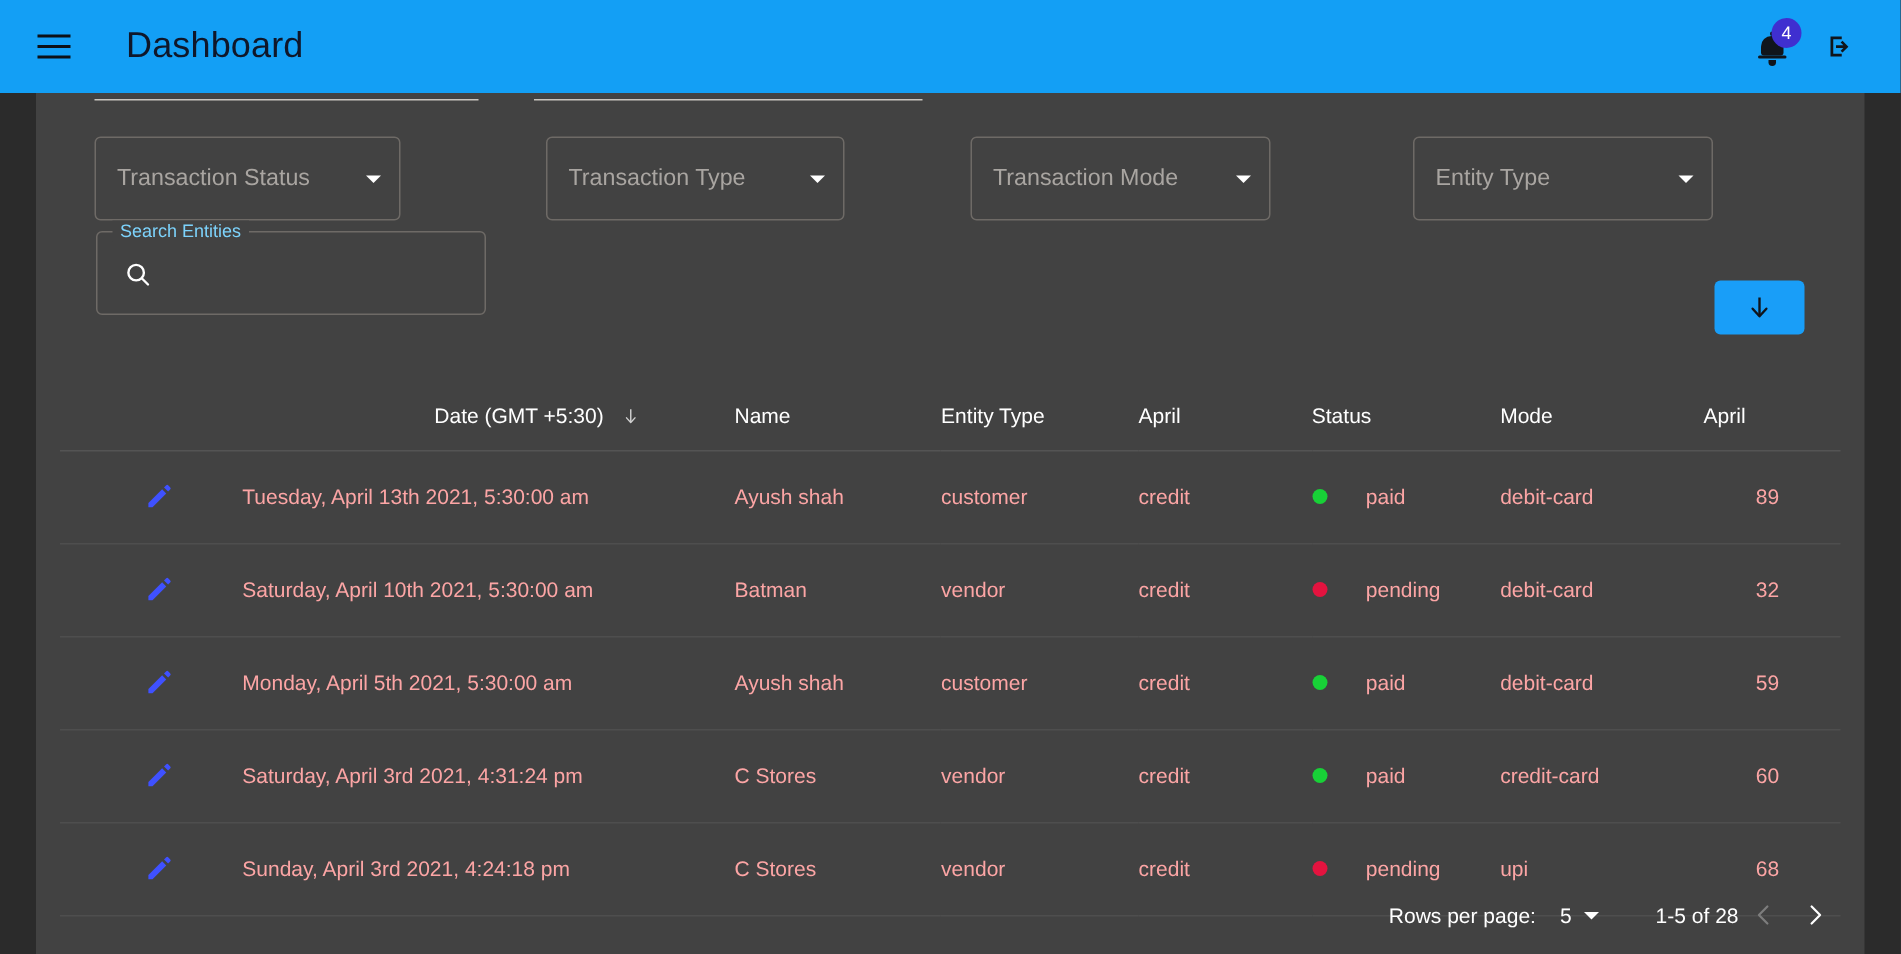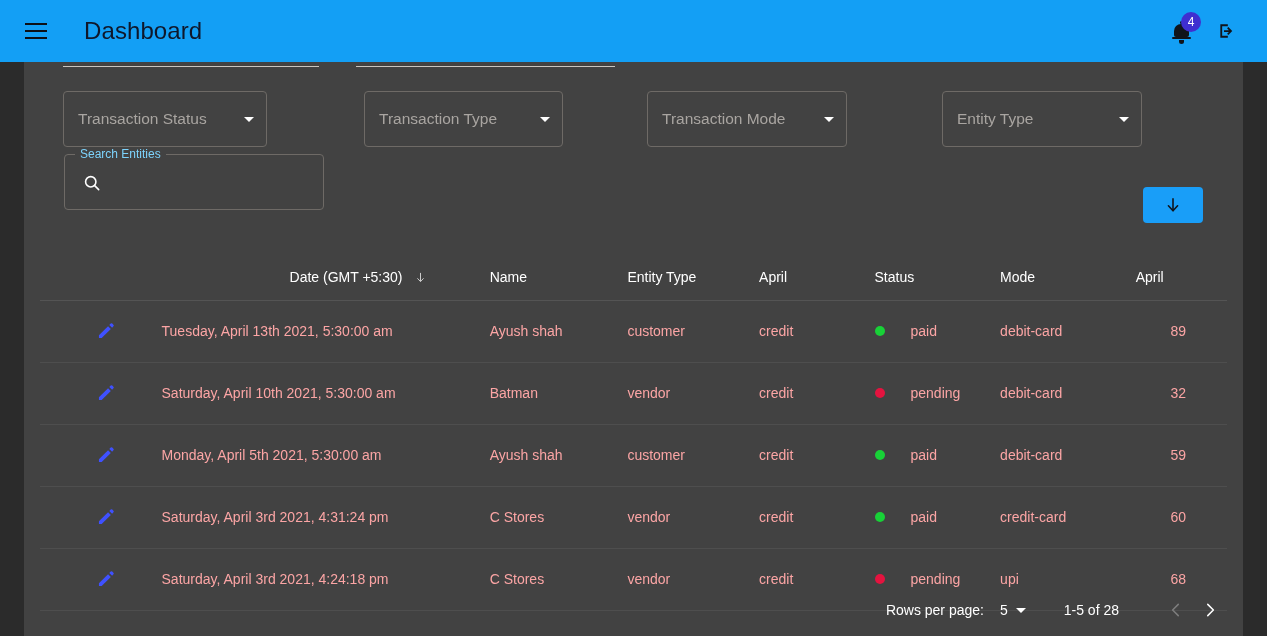--- a/index.html
+++ b/index.html
@@ -151,21 +151,21 @@
   .dot-pending { background: #e4133f; }
 
   
   .pagination {
     position: absolute; left: 16px; bottom: 0; width: 1187px; height: 52px;
     display: flex; align-items: center; justify-content: flex-end;
     font-size: 14px; color: #ffffff;
   }
   .rpp-label { margin-right: 16px; }
   .rpp-select { display: flex; align-items: center; gap: 8px; cursor: pointer; margin-right: 38px; }
-  .displayed { margin-right: 40px; }
+  .displayed { }
   .pg-btn {
     width: 34px; height: 34px; display: flex; align-items: center;
     justify-content: center; cursor: pointer; background: none; border: 0;
   }
   .pg-btn.disabled { cursor: default; }
 </style>
 </head>
 <body>
 
 <div class="appbar">
@@ -326,21 +326,21 @@
                 </span>
               </td>
               <td class="c-mode">credit-card</td>
               <td class="c-amt">60</td>
             </tr>
             <tr>
               <td class="c-edit edit-cell"><svg class="edit-icon" width="20" height="20" viewBox="0 0 24 24">
                   <path d="M3.5 17.2l11-11 3.3 3.3-11 11H3.5z" fill="#3f51ff"></path>
                   <path d="M16 4.7l1.6-1.6a1.3 1.3 0 011.9 0l1.4 1.4a1.3 1.3 0 010 1.9L19.3 8z" fill="#3f51ff"></path>
                 </svg></td>
-              <td class="c-date">Saturday, April 3rd 2021, 4:24:18 pm</td>
+              <td class="c-date">Sunday, April 3rd 2021, 4:24:18 pm</td>
               <td class="c-name">C Stores</td>
               <td class="c-ent">vendor</td>
               <td class="c-type">credit</td>
               <td class="c-stat">
                 <span class="status-cell">
                   <span class="dot dot-pending"></span>
                   <span>pending</span>
                 </span>
               </td>
               <td class="c-mode">upi</td>

